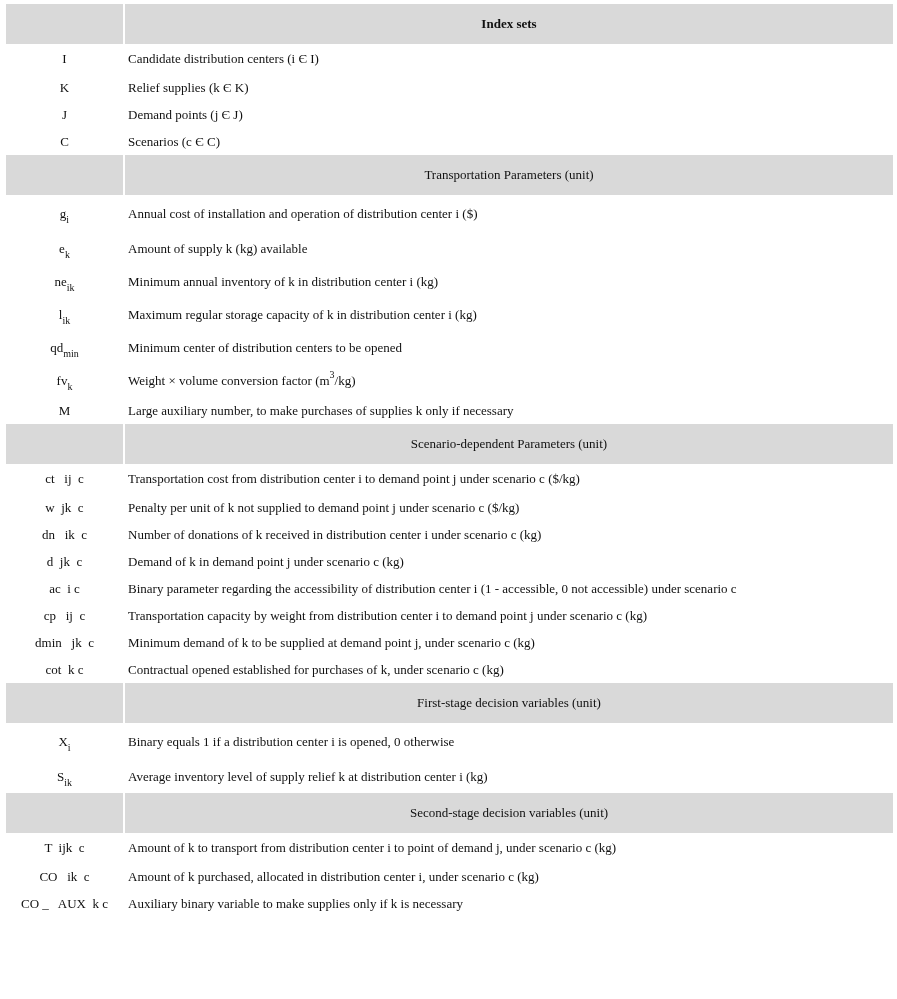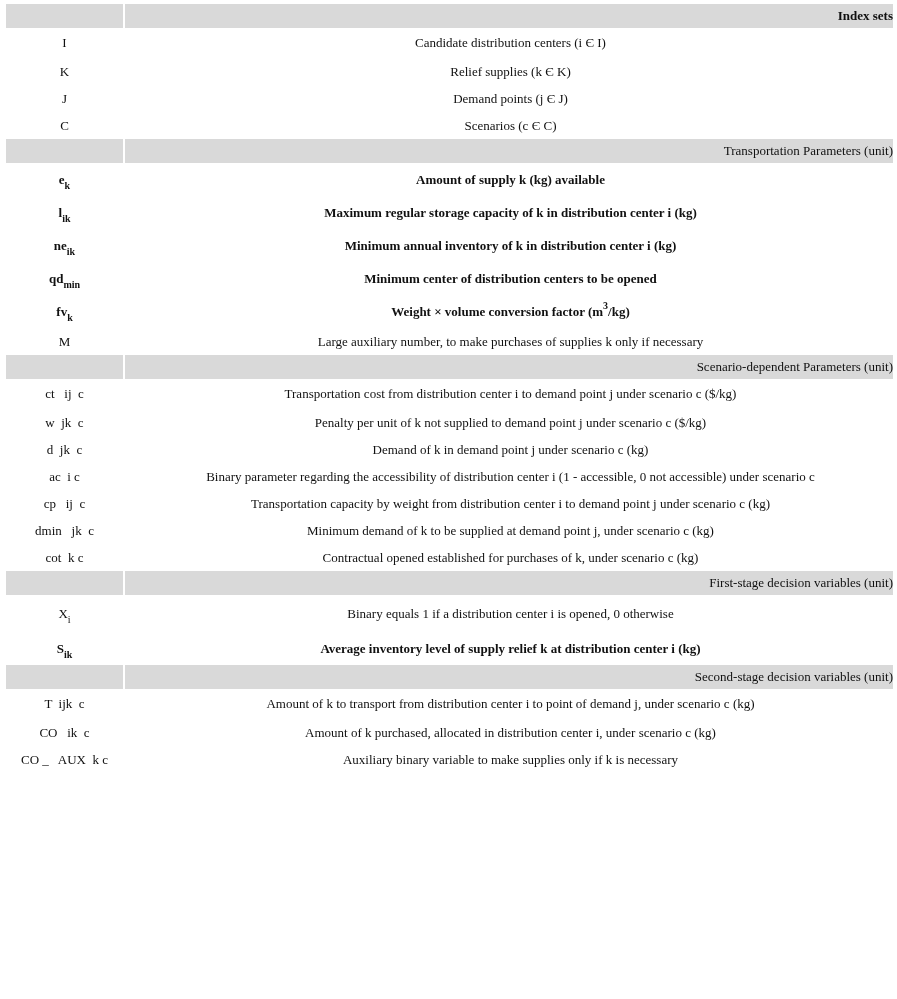--- a/index.html
+++ b/index.html
@@ -21,43 +21,43 @@
       top: 4px;
       width: 889px;
       border-collapse: separate;
       border-spacing: 2px 0;
       table-layout: fixed;
     }
     col.c-sym { width: 117px; }
     col.c-desc { width: 768px; }
     tr.section td {
       background: #d9d9d9;
-      height: 24px;
+      height: 40px;
       padding: 0;
-      text-align: right;
+      text-align: center;
       vertical-align: middle;
       font-size: 13px;
     }
     tr.section.bold td.title { font-weight: bold; }
     tr.section td.title { padding-left: 0; }
     tr.row td {
       padding: 0;
       vertical-align: middle;
     }
     tr.row td.sym {
       text-align: center;
       white-space: pre;
     }
     tr.row td.desc {
-      text-align: center;
+      text-align: left;
       padding-left: 3px;
       white-space: nowrap;
     }
     tr.h27 td { height: 27px; }
-    tr.h33 td { height: 33px; font-weight: bold; }
+    tr.h33 td { height: 33px; }
     tr.h37 td { height: 37px; }
     tr.first27 td { height: 30px; }
     sub {
       font-size: 10px;
       vertical-align: -5px;
       line-height: 0;
     }
     sup {
       font-size: 10px;
       vertical-align: 7px;
@@ -92,31 +92,35 @@
     </tr>
     <tr class="row h27">
       <td class="sym"><span>C</span></td>
       <td class="desc">Scenarios (c Є C)</td>
     </tr>
 
     <tr class="section">
       <td></td>
       <td class="title">Transportation Parameters (unit)</td>
     </tr>
+    <tr class="row h37">
+      <td class="sym"><span>g</span><sub>i</sub></td>
+      <td class="desc">Annual cost of installation and operation of distribution center i ($)</td>
+    </tr>
     <tr class="row h33">
       <td class="sym"><span>e</span><sub>k</sub></td>
       <td class="desc">Amount of supply k (kg) available</td>
     </tr>
     <tr class="row h33">
+      <td class="sym"><span>ne</span><sub>ik</sub></td>
+      <td class="desc">Minimum annual inventory of k in distribution center i (kg)</td>
+    </tr>
+    <tr class="row h33">
       <td class="sym"><span>l</span><sub>ik</sub></td>
       <td class="desc">Maximum regular storage capacity of k in distribution center i (kg)</td>
-    </tr>
-    <tr class="row h33">
-      <td class="sym"><span>ne</span><sub>ik</sub></td>
-      <td class="desc">Minimum annual inventory of k in distribution center i (kg)</td>
     </tr>
     <tr class="row h33">
       <td class="sym"><span>qd</span><sub>min</sub></td>
       <td class="desc">Minimum center of distribution centers to be opened</td>
     </tr>
     <tr class="row h33">
       <td class="sym"><span>fv</span><sub>k</sub></td>
       <td class="desc"><span>Weight × volume conversion factor (m</span><sup>3</sup><span>/kg)</span></td>
     </tr>
     <tr class="row h27">
@@ -130,20 +134,24 @@
     </tr>
     <tr class="row first27">
       <td class="sym"><span>ct   ij  c</span></td>
       <td class="desc">Transportation cost from distribution center i to demand point j under scenario c ($/kg)</td>
     </tr>
     <tr class="row h27">
       <td class="sym"><span>w  jk  c</span></td>
       <td class="desc">Penalty per unit of k not supplied to demand point j under scenario c ($/kg)</td>
     </tr>
     <tr class="row h27">
+      <td class="sym"><span>dn   ik  c</span></td>
+      <td class="desc">Number of donations of k received in distribution center i under scenario c (kg)</td>
+    </tr>
+    <tr class="row h27">
       <td class="sym"><span>d  jk  c</span></td>
       <td class="desc">Demand of k in demand point j under scenario c (kg)</td>
     </tr>
     <tr class="row h27">
       <td class="sym"><span>ac  i c</span></td>
       <td class="desc">Binary parameter regarding the accessibility of distribution center i (1 - accessible, 0 not accessible) under scenario c</td>
     </tr>
     <tr class="row h27">
       <td class="sym"><span>cp   ij  c</span></td>
       <td class="desc">Transportation capacity by weight from distribution center i to demand point j under scenario c (kg)</td>

